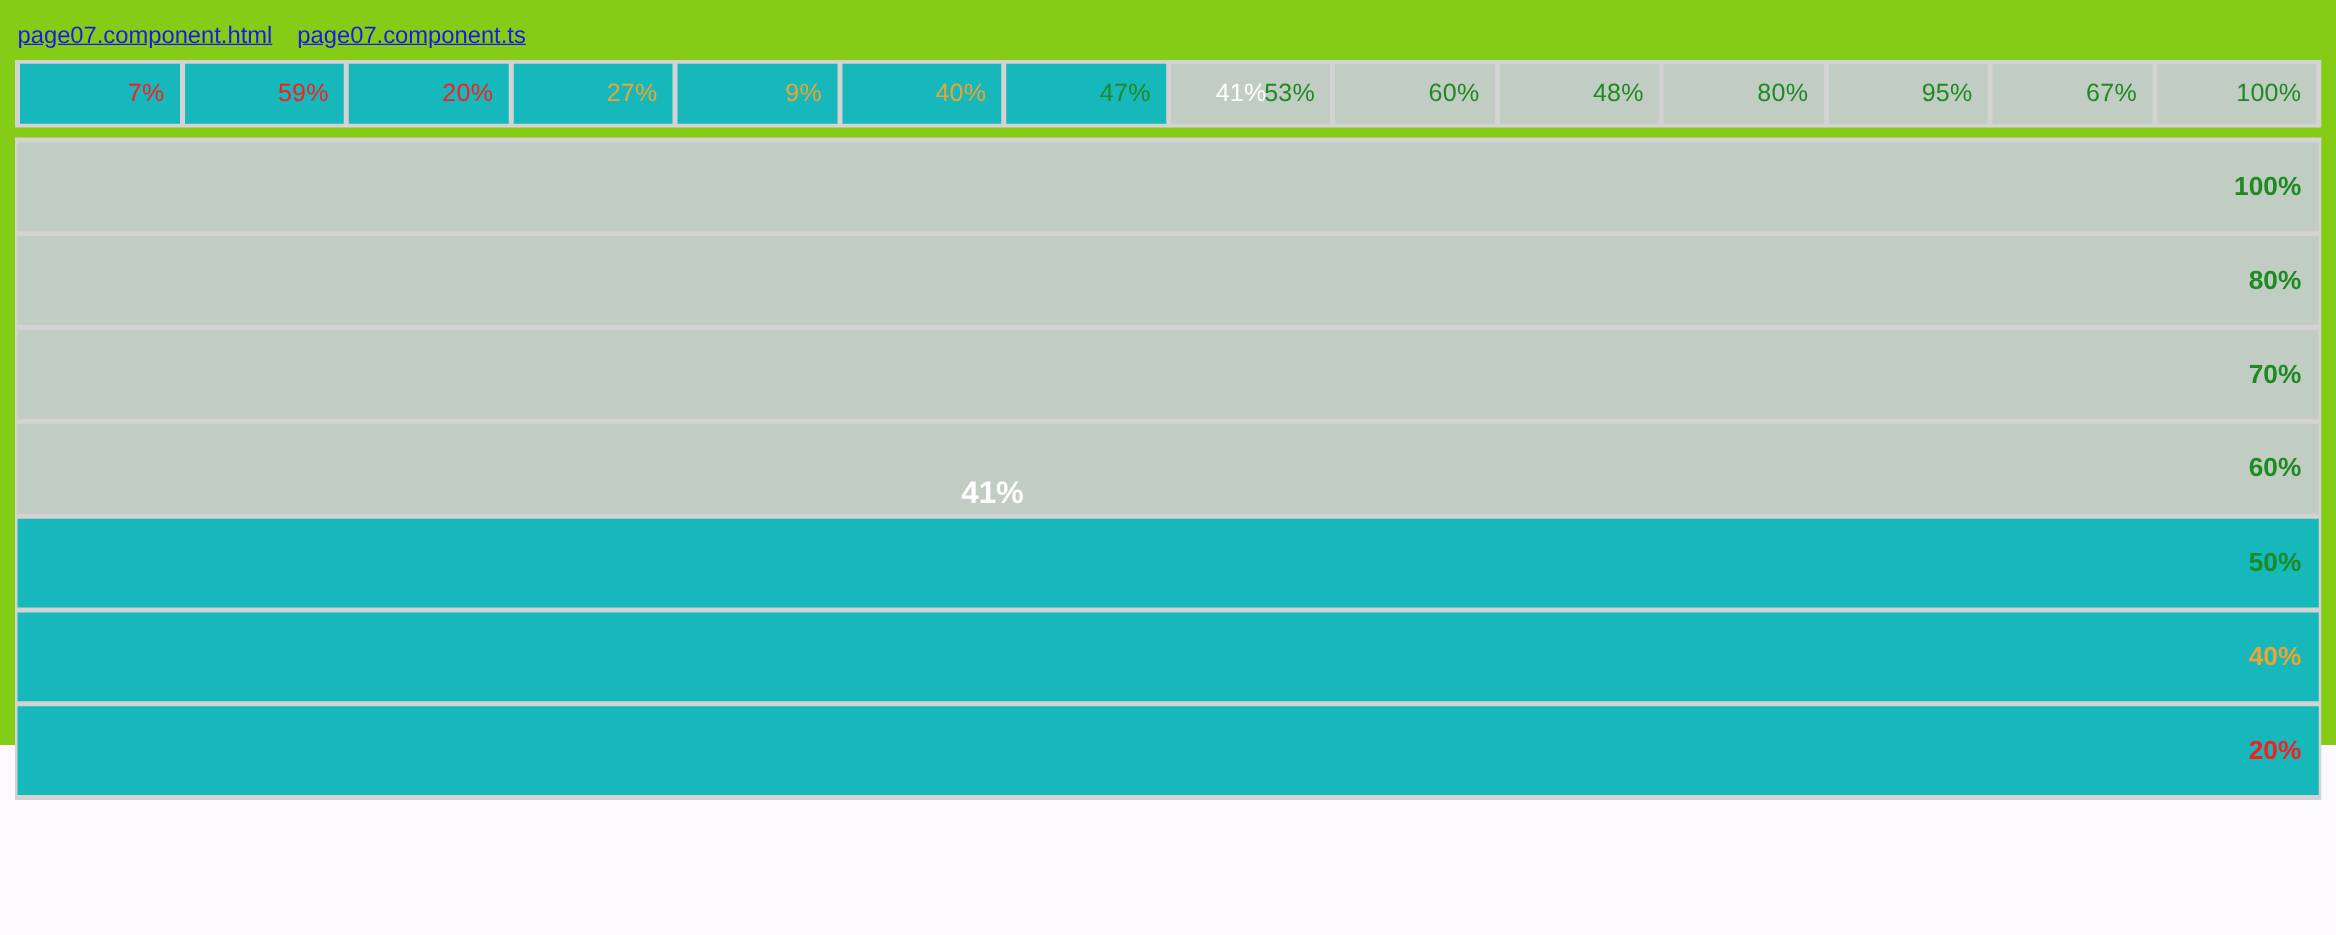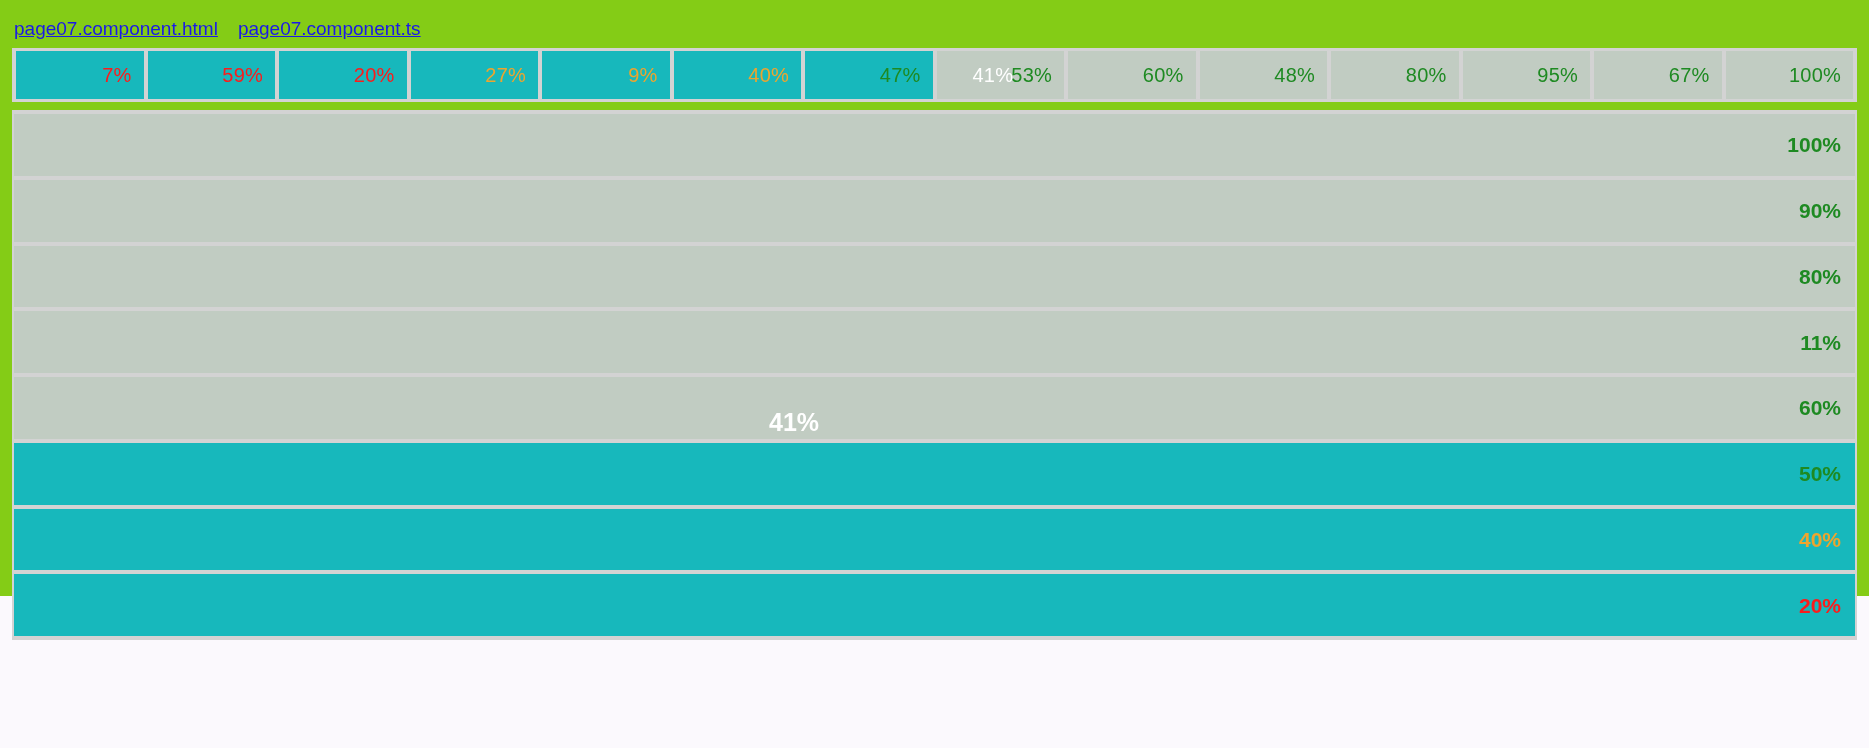--- a/index.html
+++ b/index.html
@@ -185,27 +185,24 @@
       <div class="hseg empty">
         <span class="lbl c-green">100%</span>
       </div>
     </div>
 
   <div class="vbars">
       <div class="vbar empty">
         <span class="lbl c-green">100%</span>
       </div>
       <div class="vbar empty">
-        <span class="lbl c-green">90%</span>
-      </div>
-      <div class="vbar empty">
         <span class="lbl c-green">80%</span>
       </div>
       <div class="vbar empty">
-        <span class="lbl c-green">11%</span>
+        <span class="lbl c-green">70%</span>
       </div>
       <div class="vbar empty">
         <span class="float-val">41%</span>
         <span class="lbl c-green">60%</span>
       </div>
       <div class="vbar filled">
         <span class="lbl c-green">50%</span>
       </div>
       <div class="vbar filled">
         <span class="lbl c-orange">40%</span>

